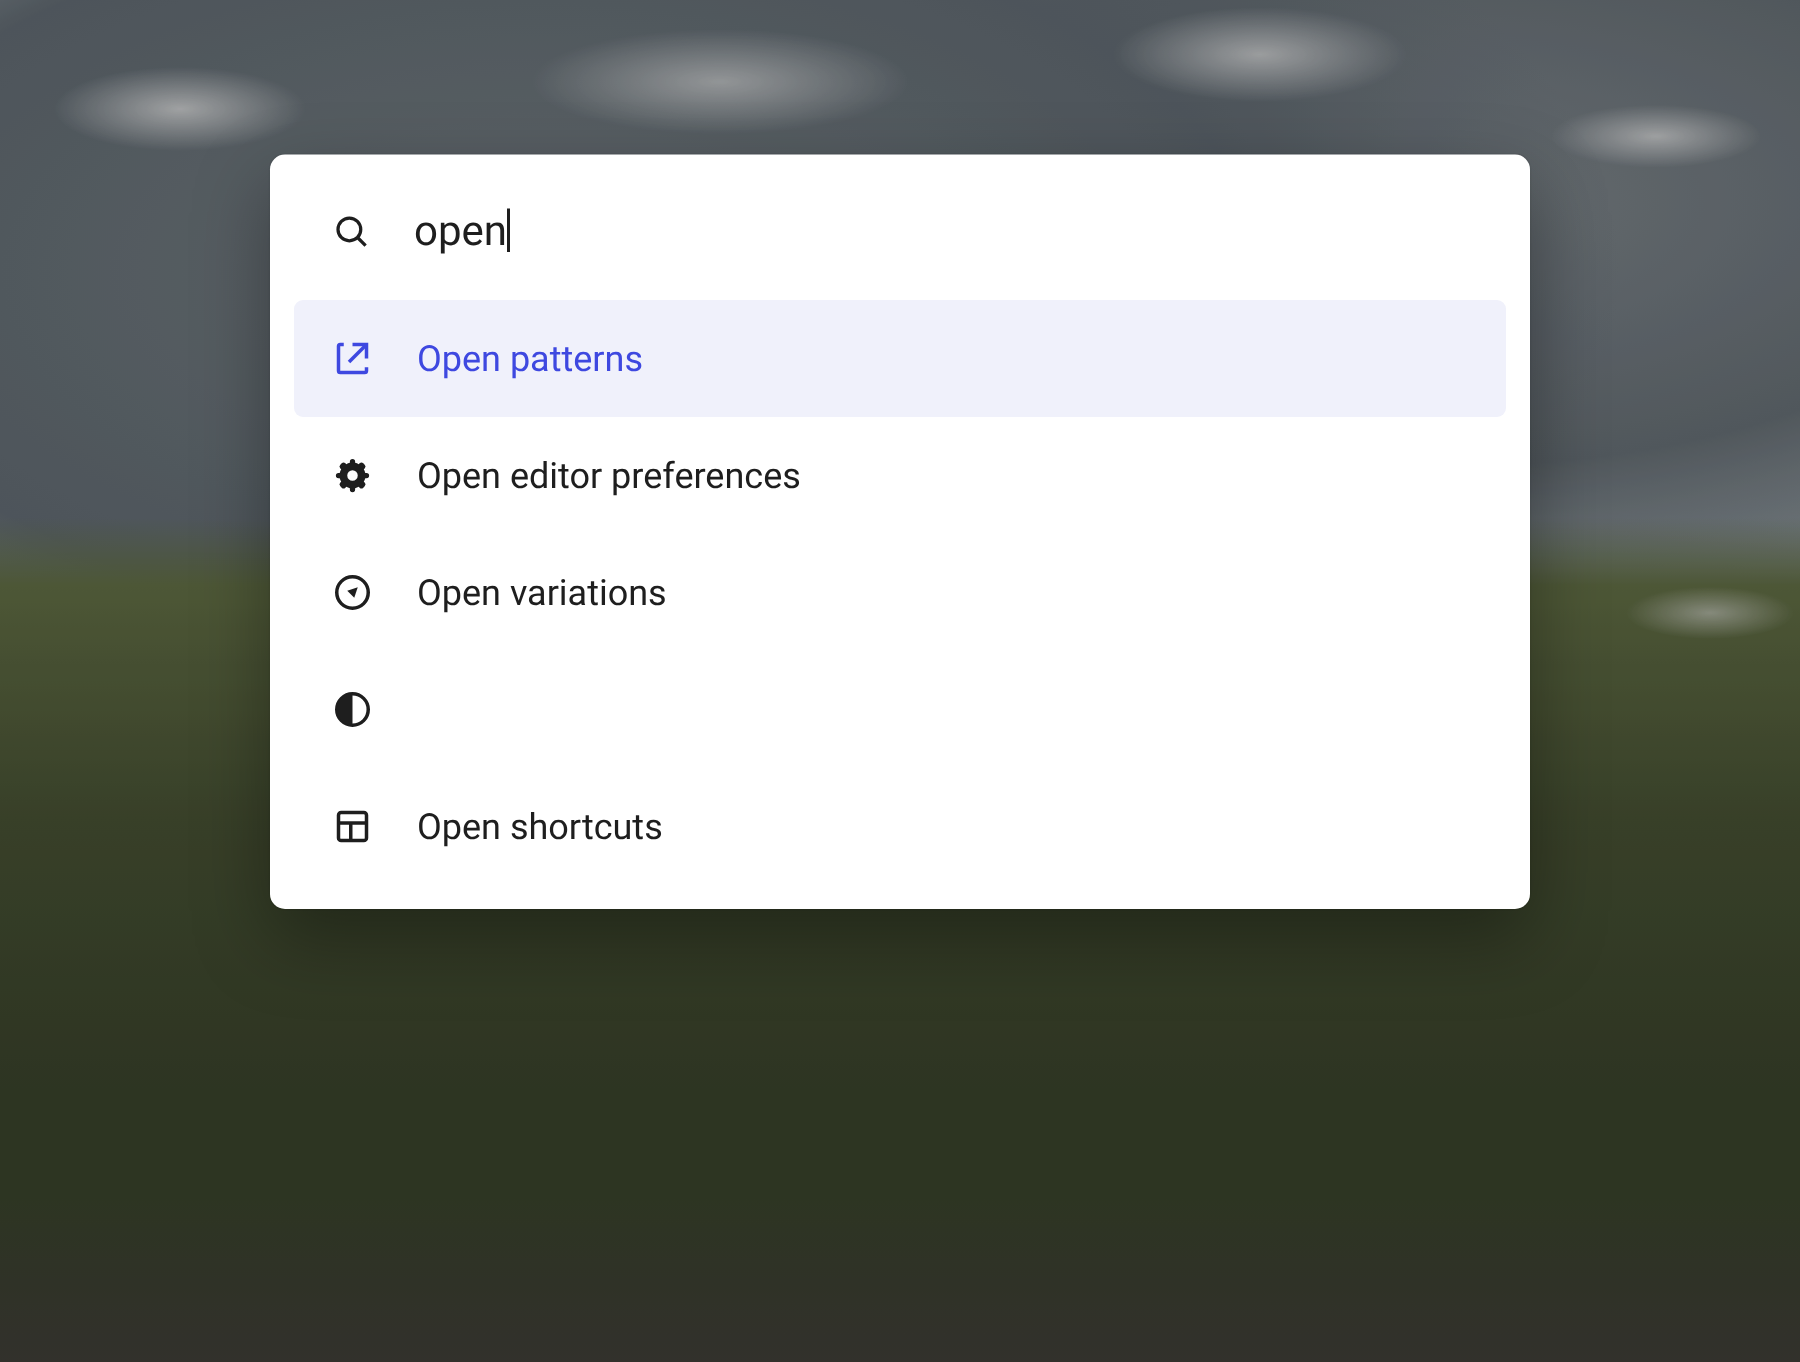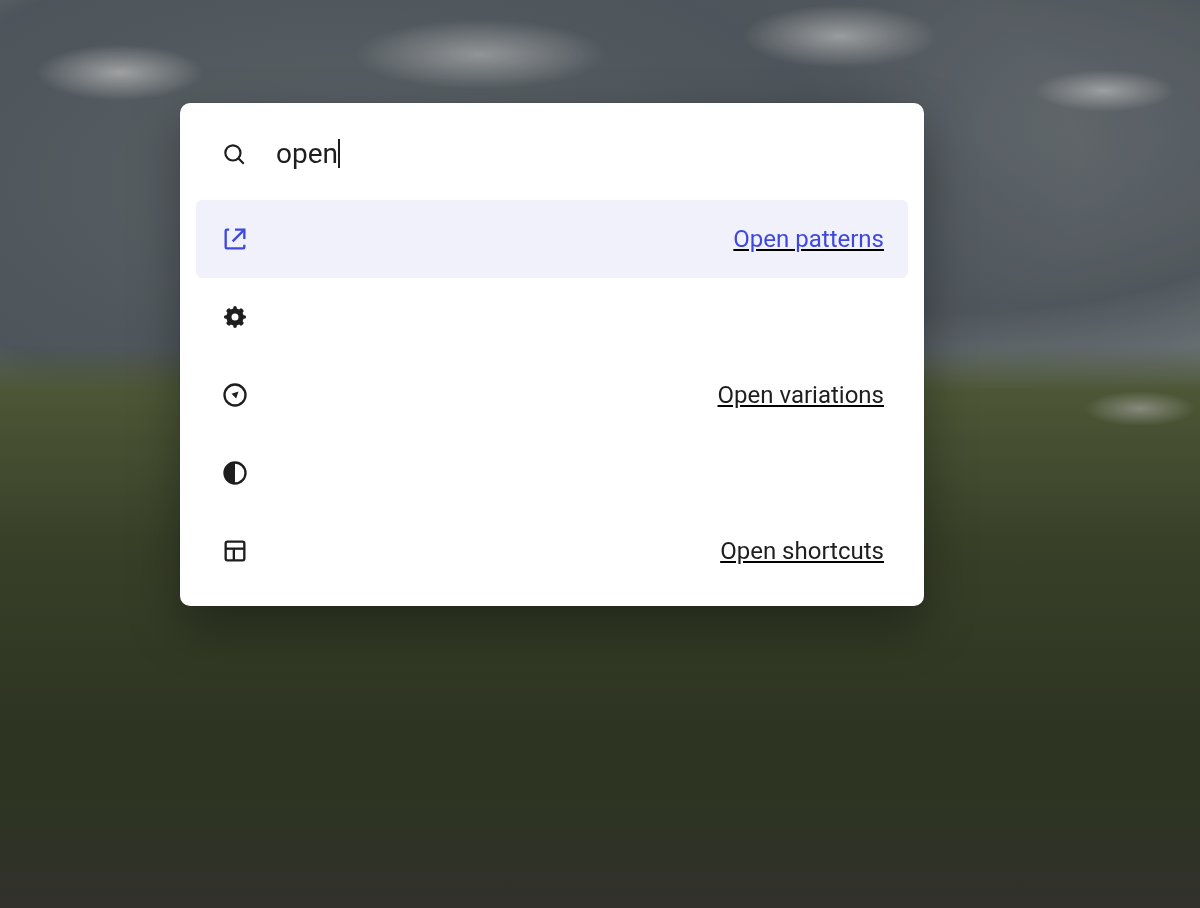--- a/index.html
+++ b/index.html
@@ -47,26 +47,25 @@
     content:"";
     position:absolute;
     inset:0;
     background: rgba(0,0,0,0.2);
   }
 
   .palette {
     position: absolute;
     top: 103px;
     left: 180px;
-    width: 744px;
+    width: 840px;
     background: #fff;
     border-radius: 10px;
     box-shadow: 0 20px 50px rgba(0,0,0,0.35), 0 0 0 1px rgba(0,0,0,0.04);
     padding-bottom: 16px;
-    text-decoration: underline;
   }
 
   .search-row {
     display: flex;
     align-items: center;
     padding: 34px 40px 30px 40px;
     gap: 28px;
   }
   .search-icon-wrap {
     flex: 0 0 auto;
@@ -105,21 +104,20 @@
   }
   .result {
     display: flex;
     align-items: center;
     gap: 28px;
     padding: 24px 24px;
     border-radius: 6px;
     font-size: 24px;
     color: #1e1e1e;
     cursor: pointer;
-    justify-content: space-between;
   }
   .result .icon {
     flex: 0 0 auto;
     width: 30px;
     height: 30px;
     display:flex; align-items:center; justify-content:center;
     color: #1e1e1e;
   }
   .result.is-selected {
     background: #f0f1fb;
@@ -157,20 +155,21 @@
           </svg>
         </span>
         <span>Open patterns</span>
       </div>
       <div class="result">
         <span class="icon">
           <svg width="28" height="28" viewBox="0 0 24 24">
             <use href="#gear-icon"></use>
           </svg>
         </span>
+        <span>Open editor preferences</span>
       </div>
       <div class="result">
         <span class="icon">
           <svg width="28" height="28" viewBox="0 0 24 24">
             <use href="#compass-icon"></use>
           </svg>
         </span>
         <span>Open variations</span>
       </div>
       <div class="result">

